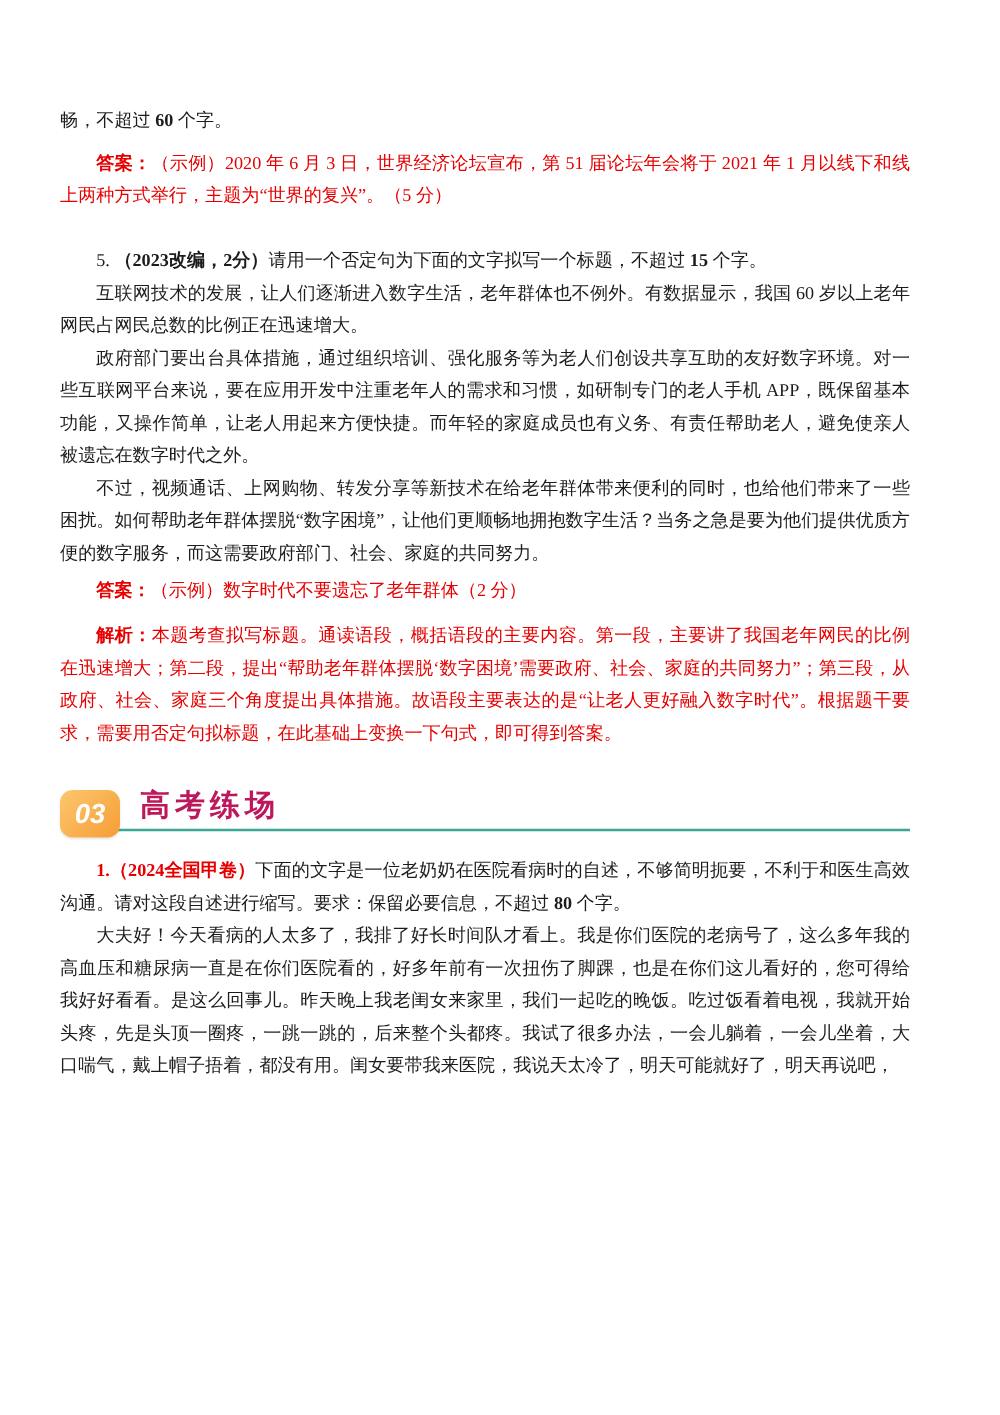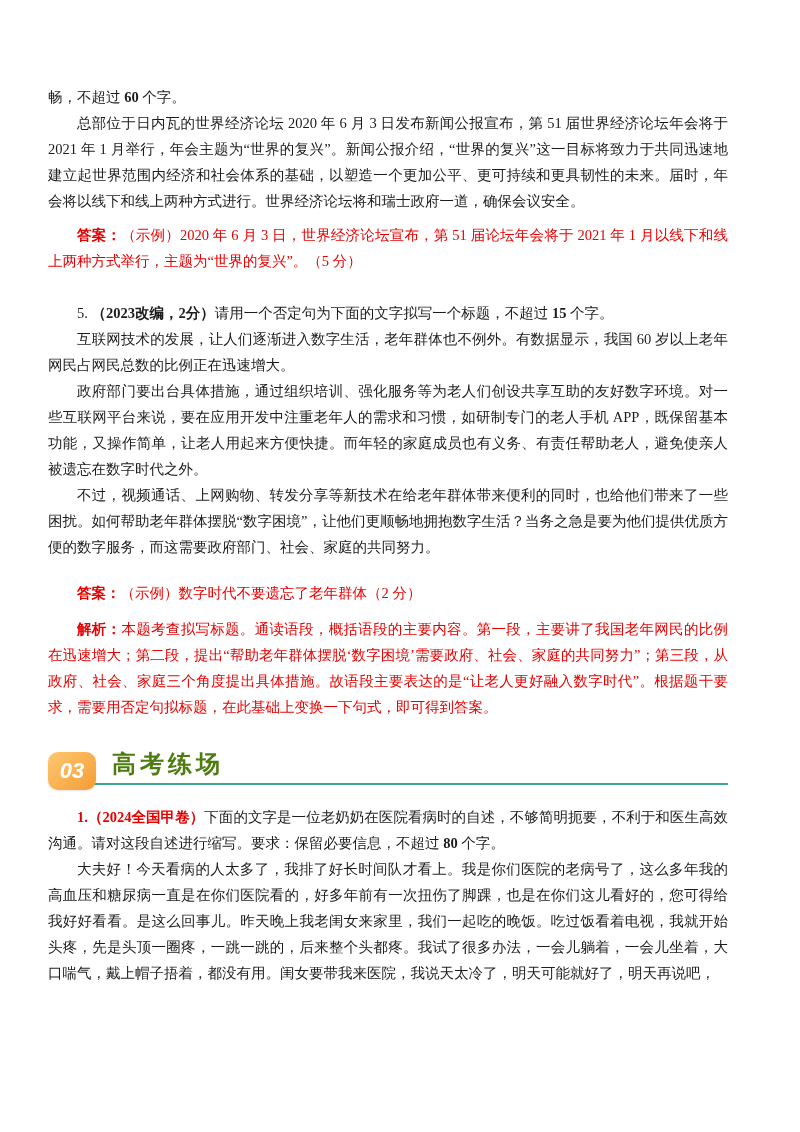--- a/index.html
+++ b/index.html
@@ -15,50 +15,49 @@
     line-height:26px;
     text-align:justify;
     text-indent:2em;
   }
   .no-indent { text-indent:0; }
   .red { color:#e60000; }
   .bold { font-weight:bold; }
   .answer { margin-top:8px; }
   .analysis { margin-top:10px; }
   .stem { margin-top:26px; }
-  .answer-tight { margin-top:20px; }
+  .answer-tight { margin-top:4px; }
 
   .section-header { position:relative; height:46px; margin:24px 0 14px 0; }
   .section-line {
     position:absolute; left:20px; right:0; bottom:5px;
     height:2px; background:#3aa693;
   }
   .badge {
     position:absolute; left:0; bottom:0;
     width:48px; height:38px; border-radius:10px;
     background:linear-gradient(135deg,#fdc76f 0%,#f59d35 100%);
     color:#ffffff; font-weight:bold; font-style:italic; font-size:22px;
     display:flex; align-items:center; justify-content:center;
     font-family:"Liberation Sans","DejaVu Sans",sans-serif;
     box-shadow:0 1px 2px rgba(0,0,0,0.12);
   }
   .section-title {
     position:absolute; left:64px; bottom:10px;
-    font-size:24px; font-weight:bold; color:#4d7c0f; letter-spacing:4px;
+    font-size:24px; font-weight:bold; color:#be185d; letter-spacing:4px;
     font-family:"Liberation Sans","DejaVu Sans",sans-serif;
   }
 </style>
 </head>
 <body>
 
 <div class="page">
 
   <p class="para no-indent"><span>畅，不超过 </span><span class="bold">60</span><span> 个字。</span></p>
 
-  <p class="para">总部位于日内瓦的世界经济论坛 2020 年 6 月 3 日发布新闻公报宣布，第 51 届世界经济论坛年会将于 2021 年 1 月举行，年会主题为“世界的复兴”。新闻公报介绍，“世界的复兴”这一目标将致力于共同迅速地建立起世界范围内经济和社会体系的基础，以塑造一个更加公平、更可持续和更具韧性的未来。届时，年会将以线下和线上两种方式进行。世界经济论坛将和瑞士政府一道，确保会议安全。</p>
 
   <p class="para red answer"><span class="bold">答案：</span><span>（示例）2020 年 6 月 3 日，世界经济论坛宣布，第 51 届论坛年会将于 2021 年 1 月以线下和线上两种方式举行，主题为“世界的复兴”。（5 分）</span></p>
 
 
   <p class="para stem"><span>5. </span><span class="bold">（2023改编，2分）</span><span>请用一个否定句为下面的文字拟写一个标题，不超过 </span><span class="bold">15</span><span> 个字。</span></p>
 
   <p class="para">互联网技术的发展，让人们逐渐进入数字生活，老年群体也不例外。有数据显示，我国 60 岁以上老年网民占网民总数的比例正在迅速增大。</p>
   <p class="para">政府部门要出台具体措施，通过组织培训、强化服务等为老人们创设共享互助的友好数字环境。对一些互联网平台来说，要在应用开发中注重老年人的需求和习惯，如研制专门的老人手机 APP，既保留基本功能，又操作简单，让老人用起来方便快捷。而年轻的家庭成员也有义务、有责任帮助老人，避免使亲人被遗忘在数字时代之外。</p>
   <p class="para">不过，视频通话、上网购物、转发分享等新技术在给老年群体带来便利的同时，也给他们带来了一些困扰。如何帮助老年群体摆脱“数字困境”，让他们更顺畅地拥抱数字生活？当务之急是要为他们提供优质方便的数字服务，而这需要政府部门、社会、家庭的共同努力。</p>
 

